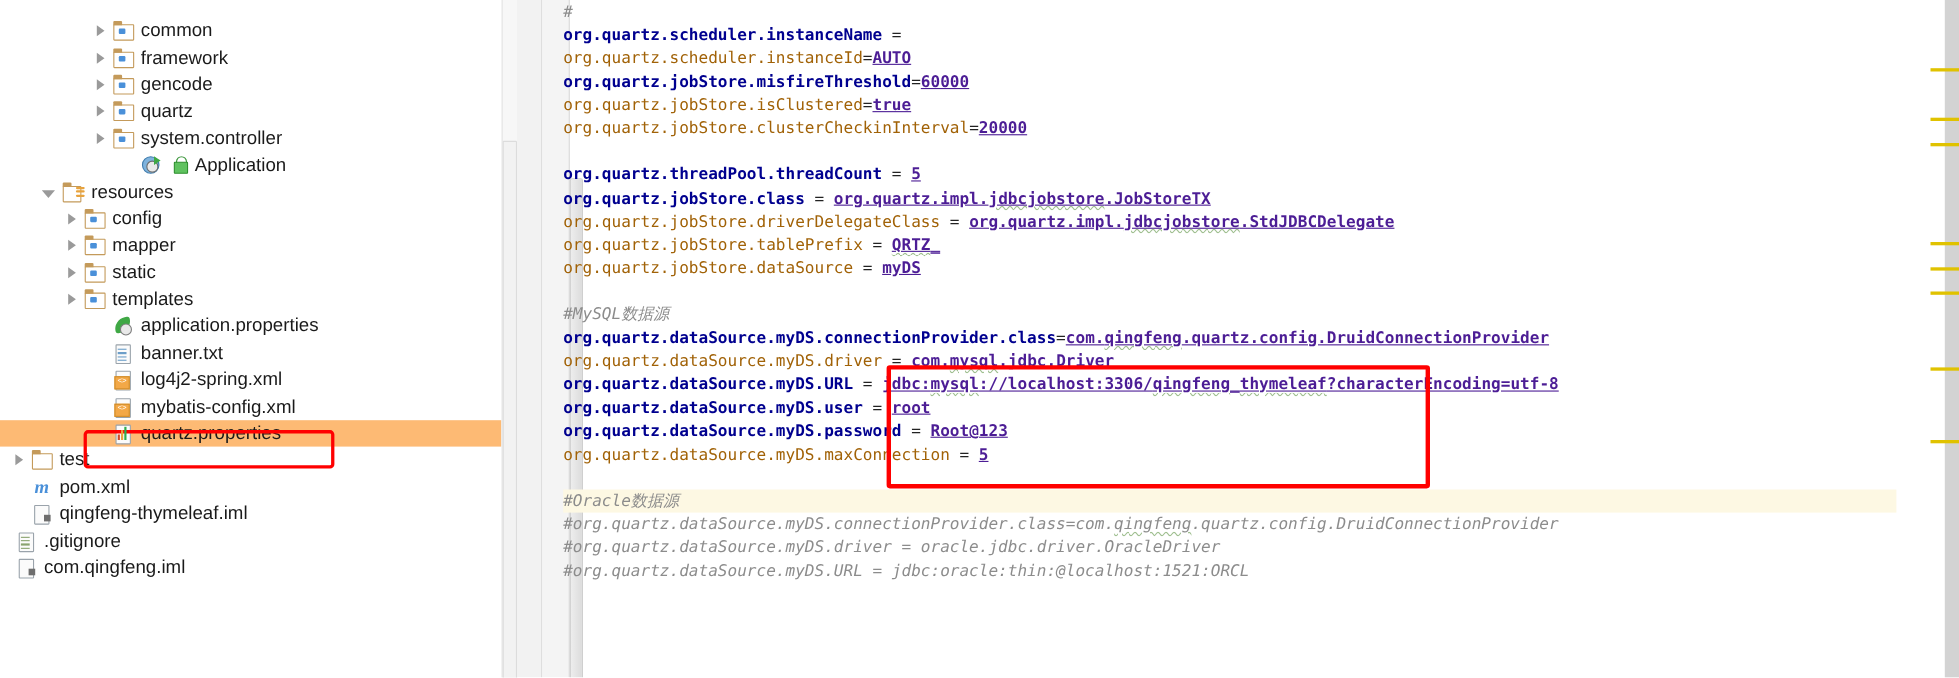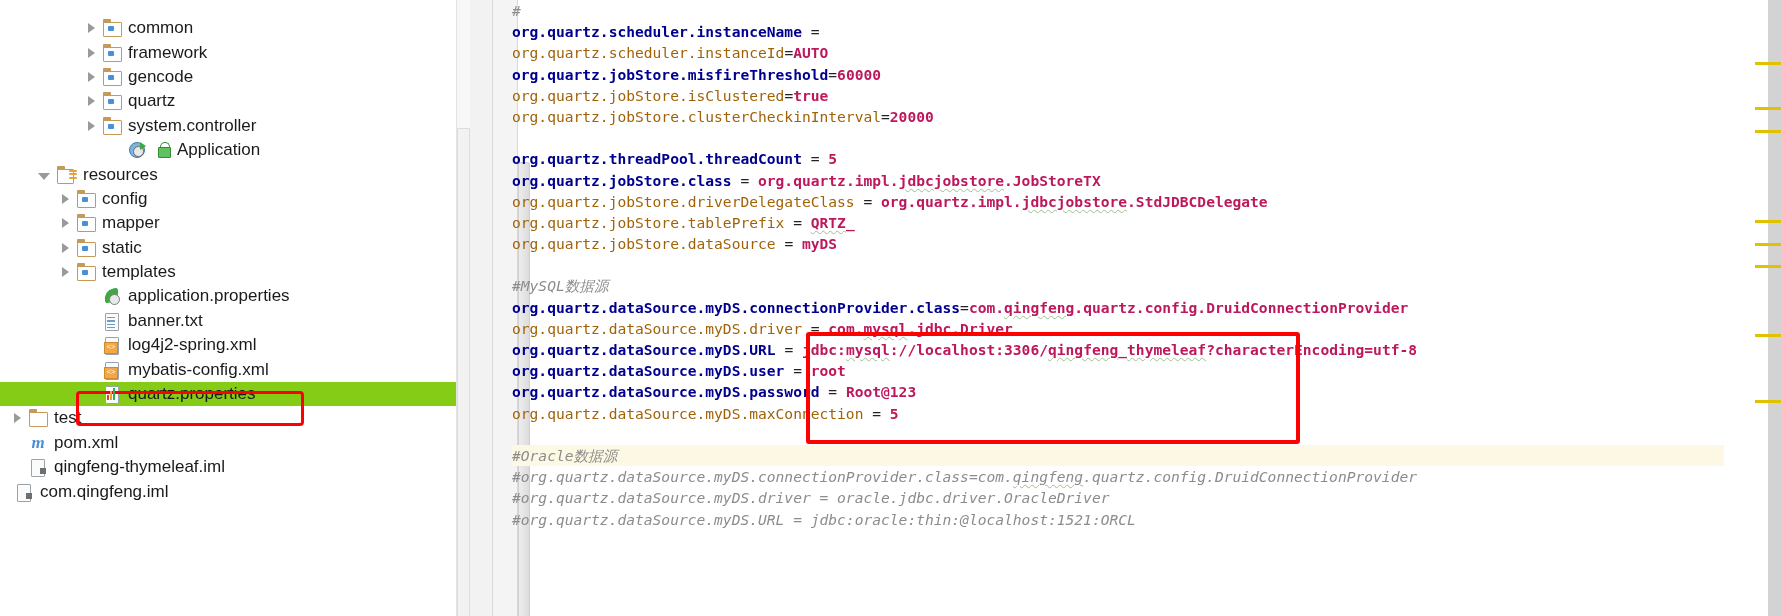--- a/index.html
+++ b/index.html
@@ -21,21 +21,21 @@
   .tree-row {
     position: relative;
     height: 24.4px;
     display: flex;
     align-items: center;
     font-family: "Liberation Sans", sans-serif;
     font-size: 17px;
     color: #1a1a1a;
     white-space: nowrap;
   }
-  .tree-row.selected { background: #84cc16; width: 456px; }
+  .tree-row.selected { background: #fdba74; width: 456px; }
   .arrow {
     width: 0; height: 0;
     border-left: 7px solid #9a9a9a;
     border-top: 5px solid transparent;
     border-bottom: 5px solid transparent;
     margin-right: 7px;
     flex: none;
   }
   .arrow.open {
     border-left: 6px solid transparent;
@@ -192,21 +192,21 @@
     position:absolute; left:42px; top:0; width:1269px; height:616px;
     font-family:"DejaVu Sans Mono","Liberation Mono",monospace;
     font-size:14.6px;
     line-height:21.2px;
     white-space:pre;
   }
   .cl{ height:21.2px; position:relative; }
   .cl.hl{ background:#fdf8e3; width:1212px; }
   .k-bold  { color:#00008f; font-weight:bold; }
   .k-plain { color:#a16207; }
-  .v-green { color:#be185d; font-weight:bold; }
+  .v-green { color:#4c1d95; font-weight:bold;text-decoration:underline; }
   .op      { color:#222222; }
   .cmt     { color:#8c8c8c; font-style:italic; }
   .wavy{
     text-decoration: underline;
     text-decoration-style: wavy;
     text-decoration-color: #9fbf8f;
     text-decoration-thickness: 1px;
     text-underline-offset: 2px;
   }
 
@@ -403,20 +403,33 @@
           <span class="ic maven">m</span>
           <span>pom.xml</span>
         </div>
         <div class="tree-row">
           <span style="display:inline-block;width:14px"></span>
           <span class="arrow none"></span>
           <span class="ic iml">
             <span class="sq"></span>
           </span>
           <span>qingfeng-thymeleaf.iml</span>
+        </div>
+        <div class="tree-row">
+          <span style="display:inline-block;width:0px"></span>
+          <span class="arrow none"></span>
+          <span class="ic git">
+            <span class="lines">
+              <i></i>
+              <i></i>
+              <i></i>
+              <i></i>
+            </span>
+          </span>
+          <span>.gitignore</span>
         </div>
         <div class="tree-row">
           <span style="display:inline-block;width:0px"></span>
           <span class="arrow none"></span>
           <span class="ic iml">
             <span class="sq"></span>
           </span>
           <span>com.qingfeng.iml</span>
         </div>
       </div>

